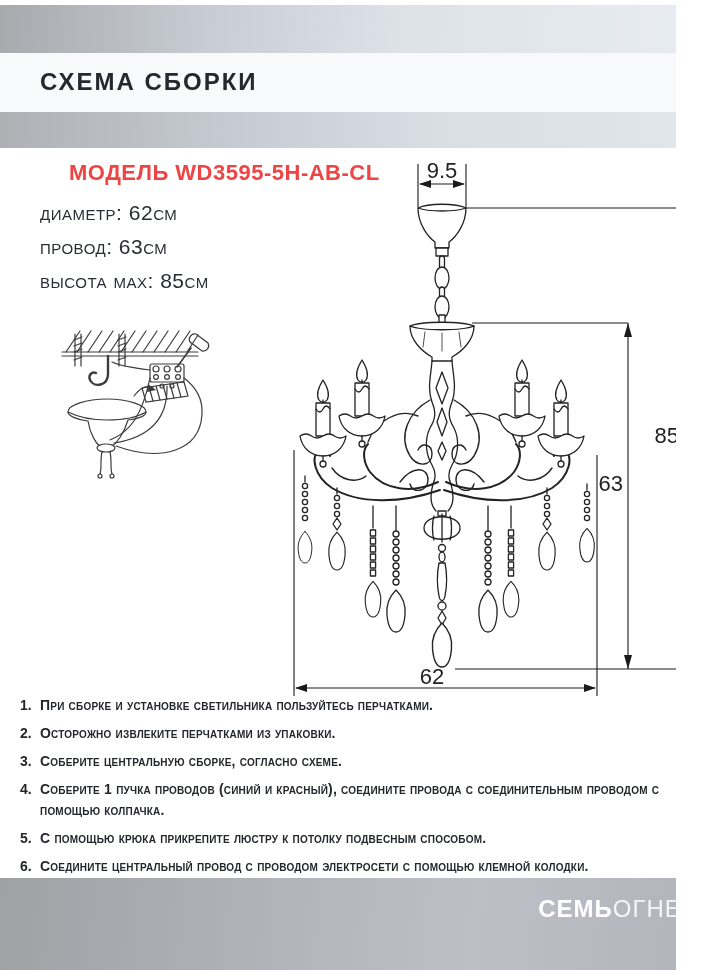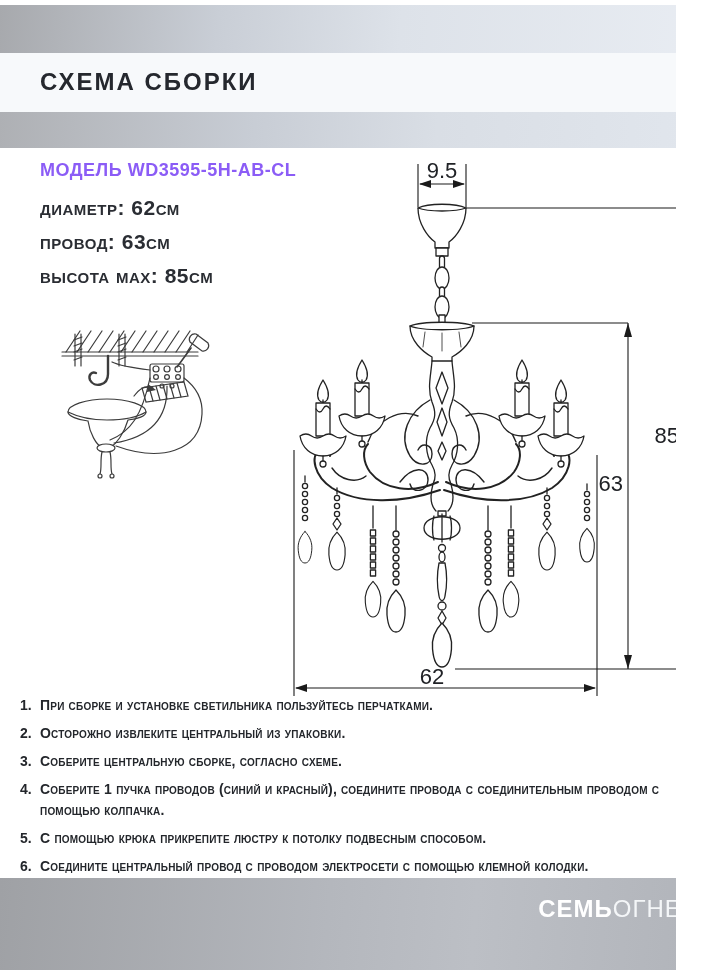--- a/index.html
+++ b/index.html
@@ -10,23 +10,23 @@
   .band-top{position:absolute;left:0;top:5px;width:728px;height:48px;
     background:linear-gradient(95deg,#a7a9ad 0%,#c9ced6 30%,#dde2e9 55%,#e9edf3 100%);}
   .title-strip{position:absolute;left:0;top:53px;width:728px;height:59px;background:#f7f9fb;}
   .page-title{position:absolute;left:40px;top:68px;font-size:24px;font-weight:bold;
     letter-spacing:2px;color:#25282e;}
   .band-mid{position:absolute;left:0;top:112px;width:728px;height:36px;
     background:linear-gradient(95deg,#aeb0b4 0%,#c8cdd5 35%,#d9dee5 60%,#e2e7ee 100%);}
 
   
   .model-block{position:absolute;left:40px;top:160px;}
-  .model-name{font-size:18px;font-weight:600;font-variant:small-caps;letter-spacing:.5px;
-    color:#8b5cf6;margin-bottom:10px;}
-  .spec-line{font-size:21px;font-weight:700;font-variant:small-caps;letter-spacing:.5px;
+  .model-name{font-size:22px;font-weight:600;font-variant:small-caps;letter-spacing:.5px;
+    color:#ef4444;margin-bottom:10px;margin-left:29px;}
+  .spec-line{font-size:21px;font-weight:400;font-variant:small-caps;letter-spacing:.5px;
     color:#2a2d33;line-height:34px;}
 
   
   .mount-svg{position:absolute;left:50px;top:322px;}
   .chandelier-svg{position:absolute;left:280px;top:150px;}
   .dim-label{font-family:"Liberation Sans",sans-serif;font-size:22px;fill:#202226;}
 
   
   .instructions{position:absolute;left:20px;top:695px;width:678px;list-style:none;margin:0;padding:0;}
   .instructions li{display:flex;margin-bottom:7px;}
@@ -290,21 +290,21 @@
     </g>
   </svg>
 
   <ol class="instructions">
     <li>
       <span class="num">1.</span>
       <span class="txt">При сборке и установке светильника пользуйтесь перчатками.</span>
     </li>
     <li>
       <span class="num">2.</span>
-      <span class="txt">Осторожно извлеките центральный из упаковки.</span>
+      <span class="txt">Осторожно извлеките перчатками из упаковки.</span>
     </li>
     <li>
       <span class="num">3.</span>
       <span class="txt">Соберите центральную сборке, согласно схеме.</span>
     </li>
     <li>
       <span class="num">4.</span>
       <span class="txt">Соберите 1 пучка проводов (синий и красный), соедините провода с соединительным проводом с помощью колпачка.</span>
     </li>
     <li>

